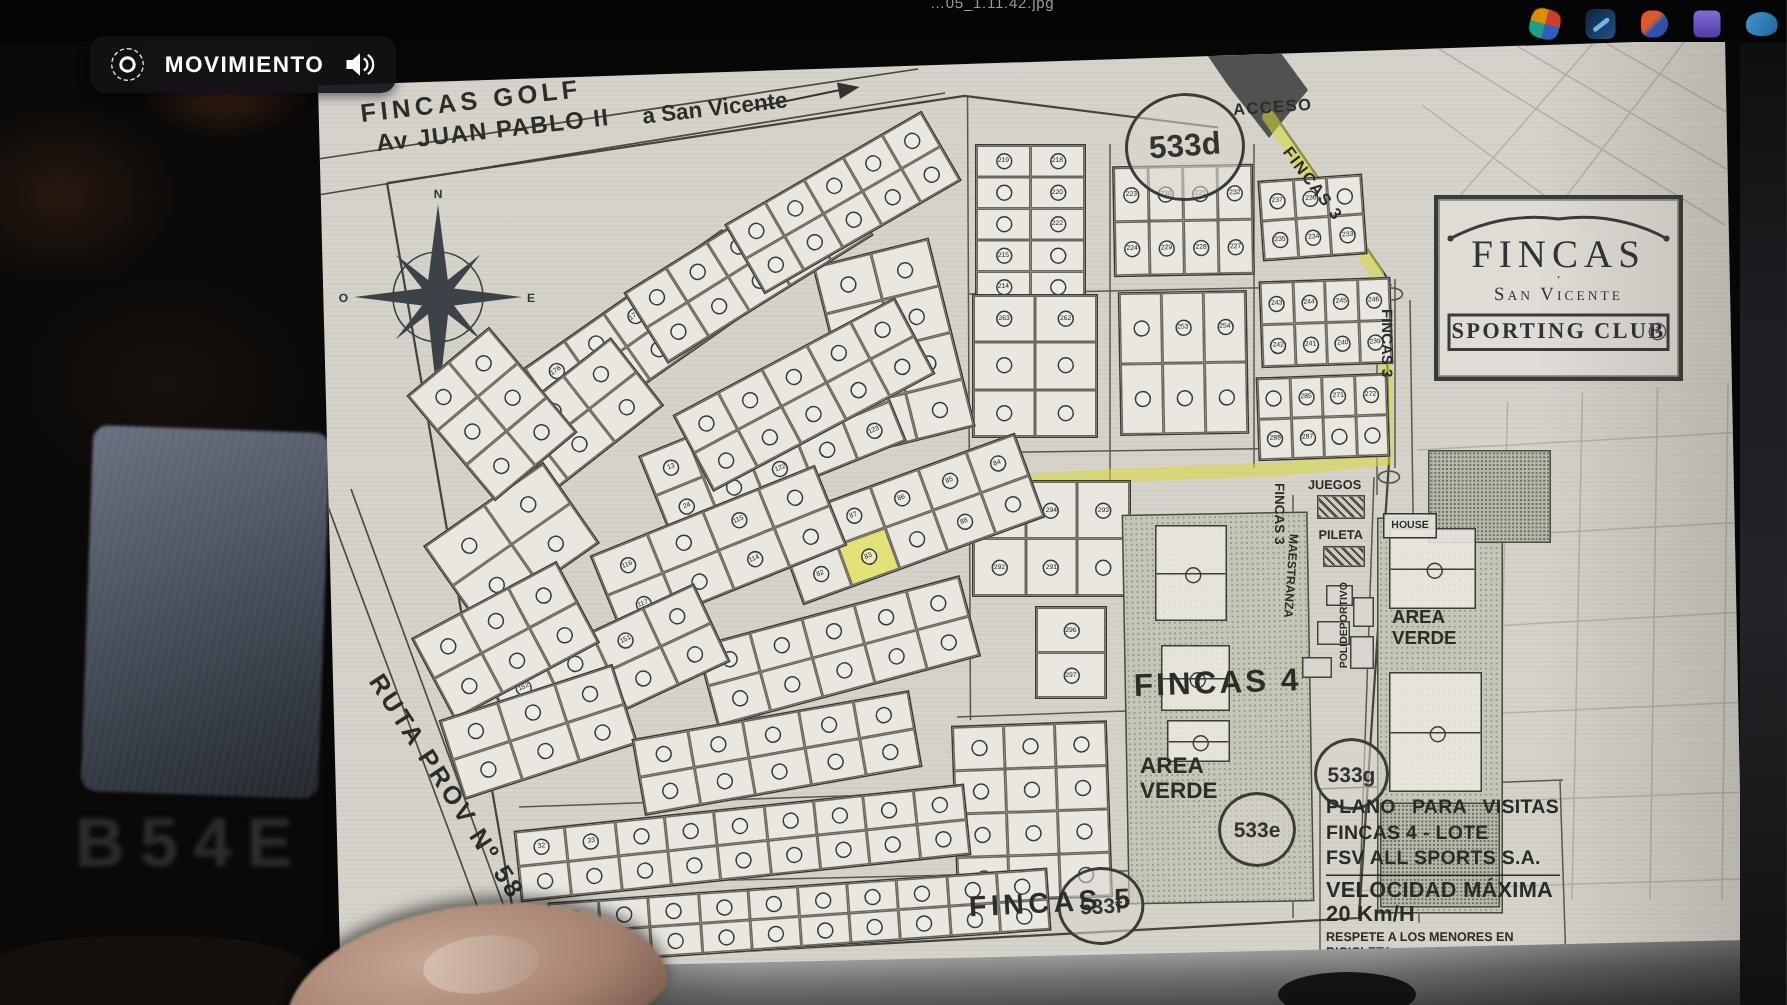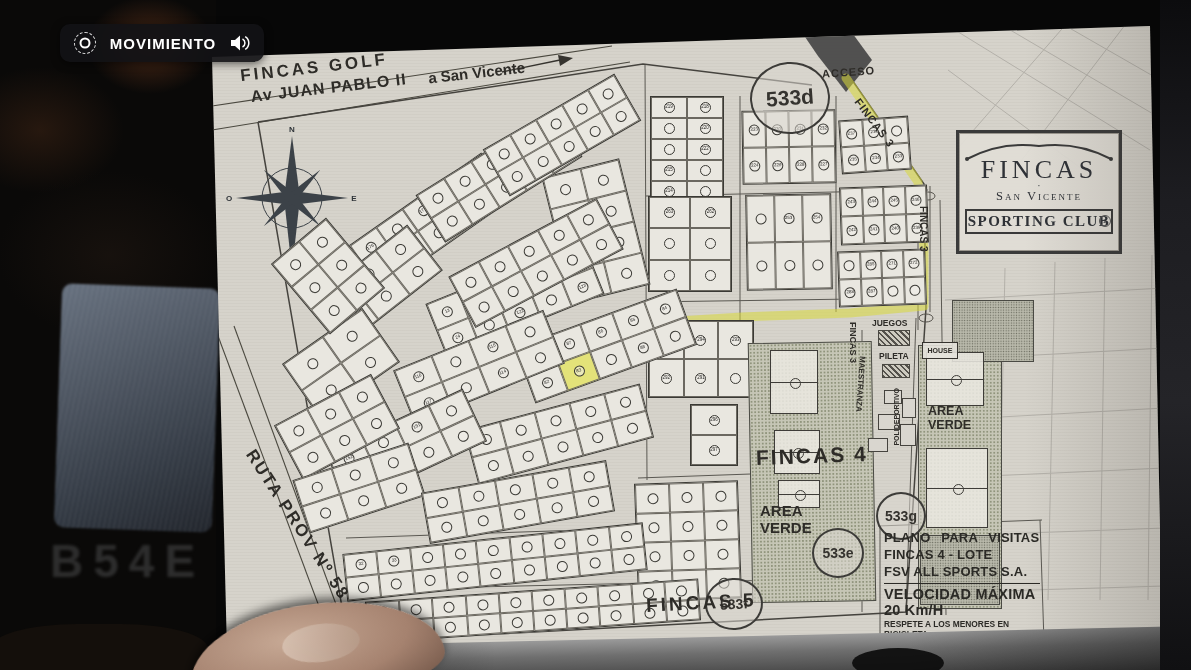--- a/index.html
+++ b/index.html
@@ -1069,20 +1069,30 @@
     </div>
   </div>
 
   <div class="bezel"></div>
   <div class="thumb-dark"></div>
   <div class="finger"></div>
   <div class="nail"></div>
   <div class="fingertip-shadow"></div>
   <div class="right-strip"></div>
 
+  <div class="topbar">
+    <span class="filename">…05_1.11.42.jpg</span>
+    <div class="appicons">
+      <span class="ic1"></span>
+      <span class="ic2"></span>
+      <span class="ic3"></span>
+      <span class="ic4"></span>
+      <span class="ic5"></span>
+    </div>
+  </div>
 
   <div class="pill">
     <span class="motion-ico">
       <i class="ring"></i>
         <i class="core"></i>
     </span>
     <span class="pill-label">MOVIMIENTO</span>
     <span class="spk">
       <svg width="20" height="18" viewBox="0 0 20 18">
         <path d="M1,6 h4 l5,-4.5 v15 l-5,-4.5 h-4 z" fill="#fff"></path>

